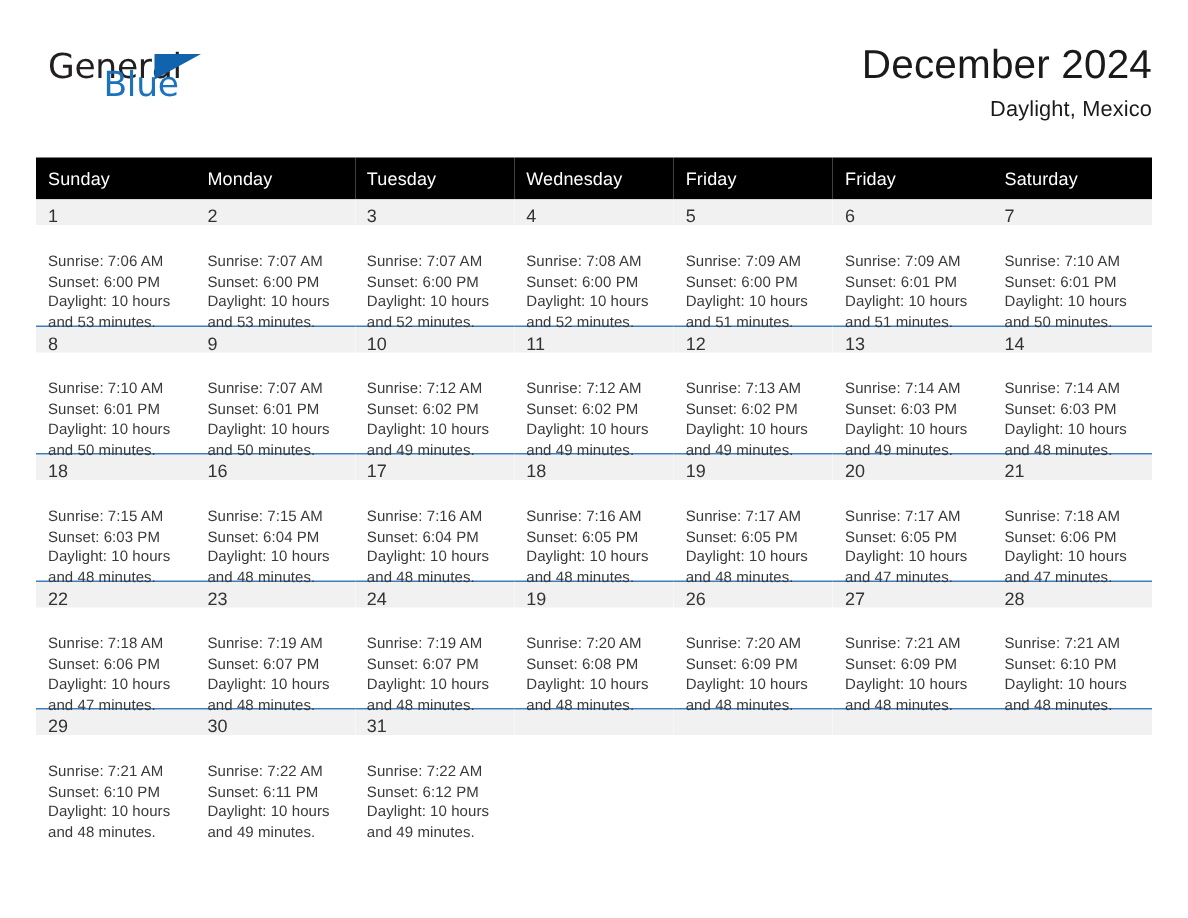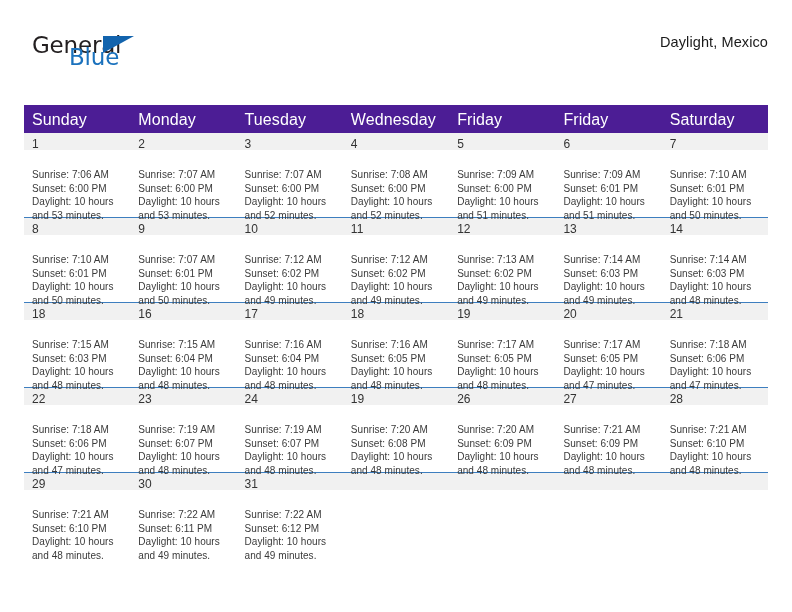--- a/index.html
+++ b/index.html
@@ -90,23 +90,23 @@
   
   .calendar {
     position: absolute;
     left: 24px;
     top: 105px;
     width: 744px;
     border-collapse: collapse;
     table-layout: fixed;
   }
   .calendar th {
-    background: #4c1d95;
+    background: #000000;
     color: #ffffff;
-    font-size: 16px;
+    font-size: 12px;
     font-weight: 400;
     text-align: left;
     padding: 5px 0 5px 8px;
     height: 18px;
     line-height: 15px;
     letter-spacing: 0.1px;
   }
   .calendar td {
     vertical-align: top;
     padding: 0;
@@ -153,20 +153,21 @@
 
   <div class="top-bar">
 
     <div class="logo">
       <span class="logo-general">General</span>
       <span class="logo-tri"></span>
       <span class="logo-blue">Blue</span>
     </div>
 
     <div class="title-block">
+      <div class="cal-title">December 2024</div>
       <div class="cal-subtitle">Daylight, Mexico</div>
     </div>
 
   </div>
 
   <table class="calendar">
     <thead>
       <tr>
         <th>Sunday</th>
         <th>Monday</th>

